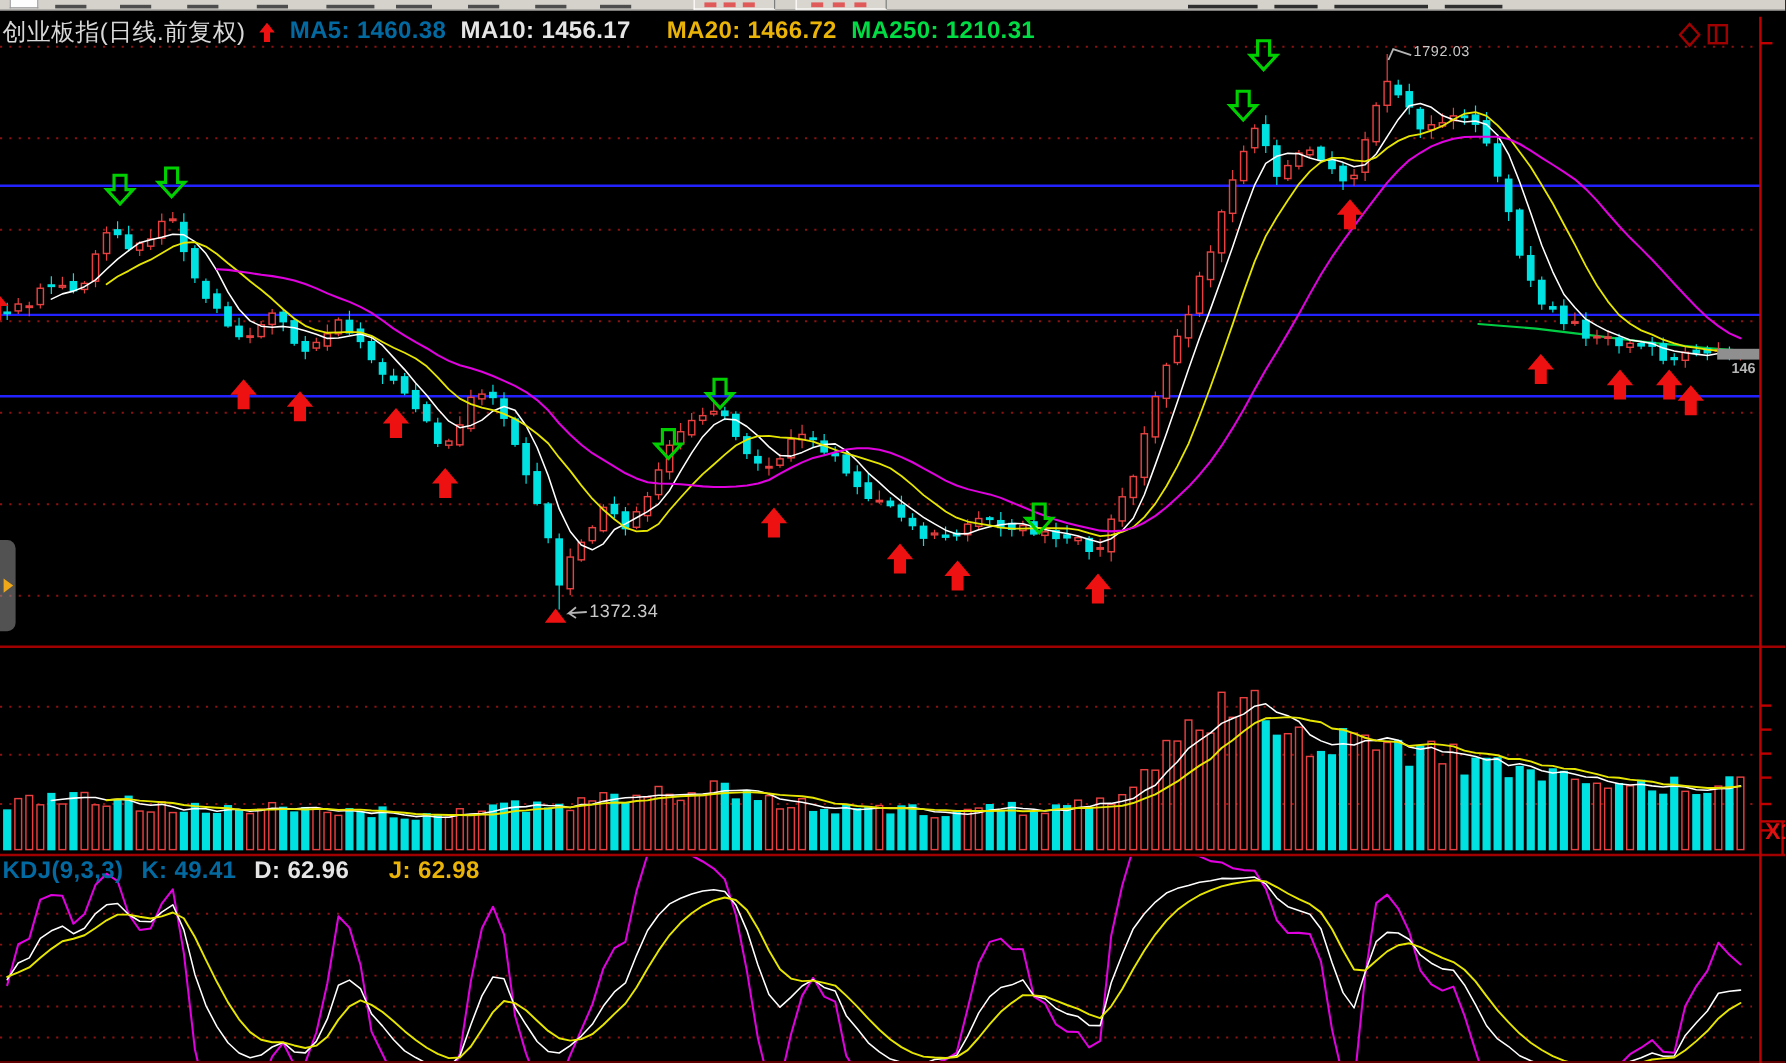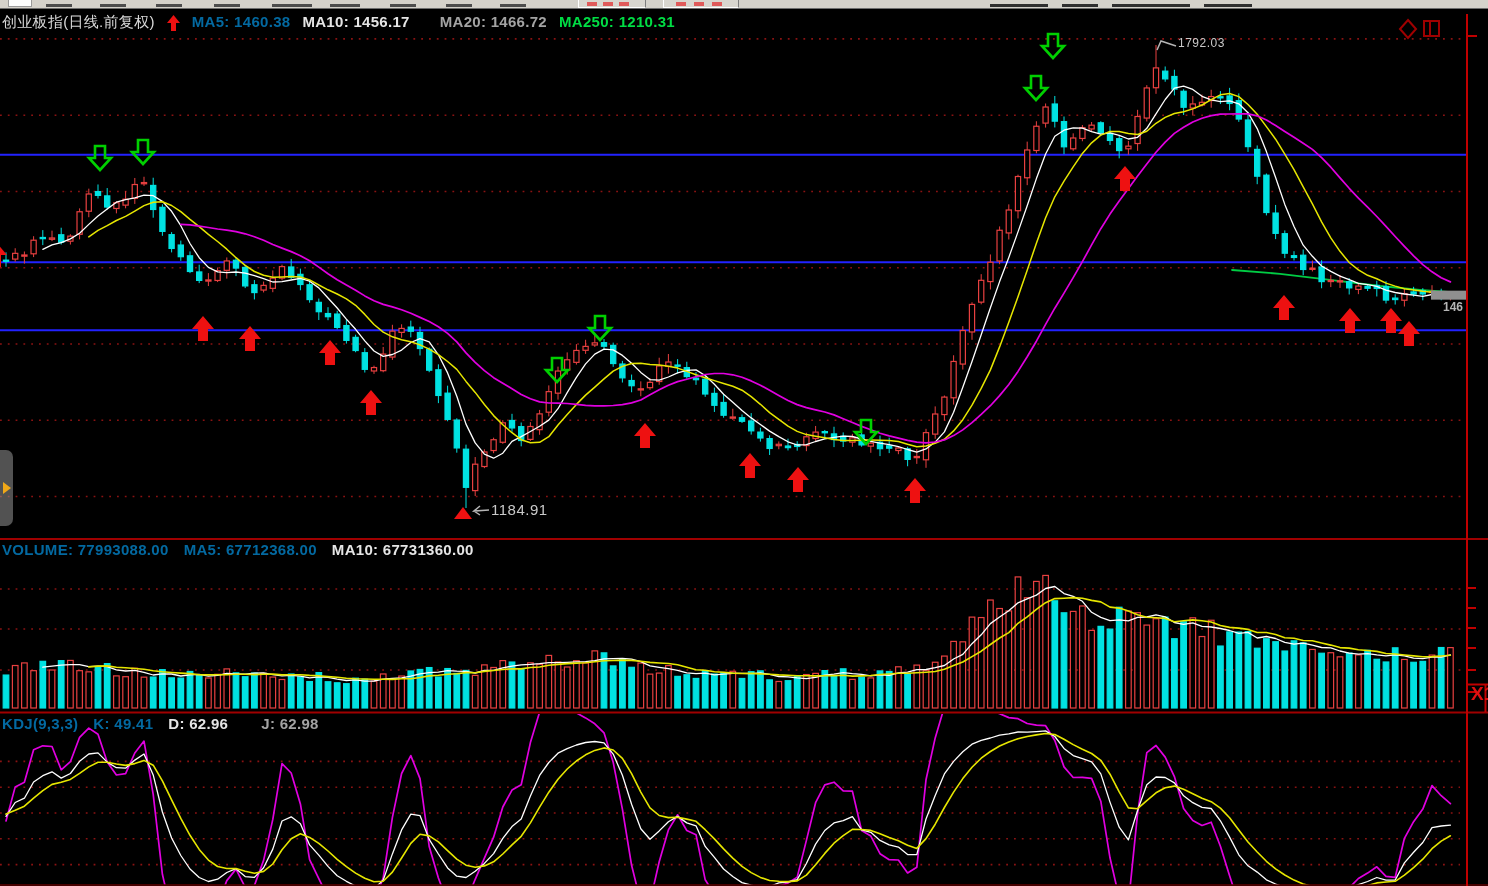--- a/index.html
+++ b/index.html
@@ -5,28 +5,28 @@
   html,body{margin:0;padding:0;background:#000;}
   body{font-family:"Liberation Sans",sans-serif;}
   #app{position:relative;width:1488px;height:886px;background:#000;overflow:hidden;}
   #toolbar{position:absolute;left:0;top:0;width:1488px;height:8px;background:#d5d2cb;border-bottom:1px solid #6e6e6e;}
   .tb-box{position:absolute;left:8px;top:0;width:22px;height:6px;background:#fdfdfd;border:1px solid #9a9a9a;border-top:none;}
   .tb-frag{position:absolute;top:4px;height:3px;background:#4d4d4d;}
   .tb-frag.dark{background:#2f2f2f;}
   .tb-btn{position:absolute;top:0;height:7px;background:#d9d6cf;border-left:1px solid #fff;border-right:1px solid #7d7d7d;border-bottom:1px solid #fff;}
   .tb-red{position:absolute;top:2px;height:4px;background:#e05a5a;}
   #chart{position:absolute;left:0;top:0;}
-  .hdr{position:absolute;display:flex;gap:15px;font-size:15px;font-weight:bold;letter-spacing:.3px;white-space:nowrap;z-index:5;}
+  .hdr{position:absolute;display:flex;gap:15px;font-size:20px;font-weight:bold;letter-spacing:.3px;white-space:nowrap;z-index:5;align-items:center;}
   #main-hdr{left:2px;top:13px;gap:12px;}
   #vol-hdr{left:2px;top:541px;}
   #kdj-hdr{left:2px;top:715px;}
   .c-gray{color:#d8d8d8;font-weight:normal;}
   .c-white{color:#0369a1;}
   .c-yellow{color:#e5e5e5;}
-  .c-magenta{color:#a3a3a3;padding-left:18px;}
+  .c-magenta{color:#eab308;padding-left:18px;}
   .c-green{color:#00dd44;}
   .hdr-arrow{display:inline-flex;align-items:center;}
   .annotation{position:absolute;color:#c9c9c9;font-size:12px;z-index:5;letter-spacing:.5px;}
   #anno-high{left:1178px;top:36px;}
   #anno-low{left:491px;top:501px;font-size:15px;}
   #price-tag-text{position:absolute;left:1443px;top:300px;width:25px;overflow:hidden;color:#b5b5b5;font-size:12px;font-weight:bold;z-index:5;}
   #x1-label{position:absolute;left:1471px;top:667px;color:#e01010;font-size:19px;font-weight:bold;z-index:5;margin-top:16px;}
   #left-handle{position:absolute;left:0;top:450px;width:13px;height:76px;background:rgba(150,150,150,.55);border-radius:0 7px 7px 0;z-index:6;display:flex;align-items:center;justify-content:center;}
   #left-handle .tri{width:0;height:0;border-left:8px solid #f0a818;border-top:6px solid transparent;border-bottom:6px solid transparent;}
   #corner-icons{position:absolute;left:1398px;top:17px;z-index:5;}
@@ -632,35 +632,30 @@
       <svg width="13" height="16" viewBox="0 0 13 16">
           <path d="M6.5 0 L13 8 L9 8 L9 16 L4 16 L4 8 L0 8 Z" fill="#ee1111"></path>
         </svg>
     </span>
     <span class="c-white">MA5: 1460.38</span>
     <span class="c-yellow">MA10: 1456.17</span>
     <span class="c-magenta">MA20: 1466.72</span>
     <span class="c-green">MA250: 1210.31</span>
   </div>
 
-  <div class="hdr" id="vol-hdr">
-    <span class="c-white">VOLUME: 77993088.00</span>
-    <span class="c-white">MA5: 67712368.00</span>
-    <span class="c-yellow">MA10: 67731360.00</span>
-  </div>
 
   <div class="hdr" id="kdj-hdr">
     <span class="c-white">KDJ(9,3,3)</span>
     <span class="c-white">K: 49.41</span>
     <span class="c-yellow">D: 62.96</span>
     <span class="c-magenta">J: 62.98</span>
   </div>
 
   <div class="annotation" id="anno-high">1792.03</div>
-  <div class="annotation" id="anno-low">1184.91</div>
+  <div class="annotation" id="anno-low">1372.34</div>
   <div id="price-tag-text">146</div>
   <div id="x1-label">X1</div>
 
   <div id="left-handle">
     <div class="tri"></div>
   </div>
 
   <div id="corner-icons">
     <svg width="46" height="24" viewBox="0 0 46 24">
       <path d="M10 3 L18 12 L10 21 L2 12 Z" fill="none" stroke="#a00000" stroke-width="2"></path>

